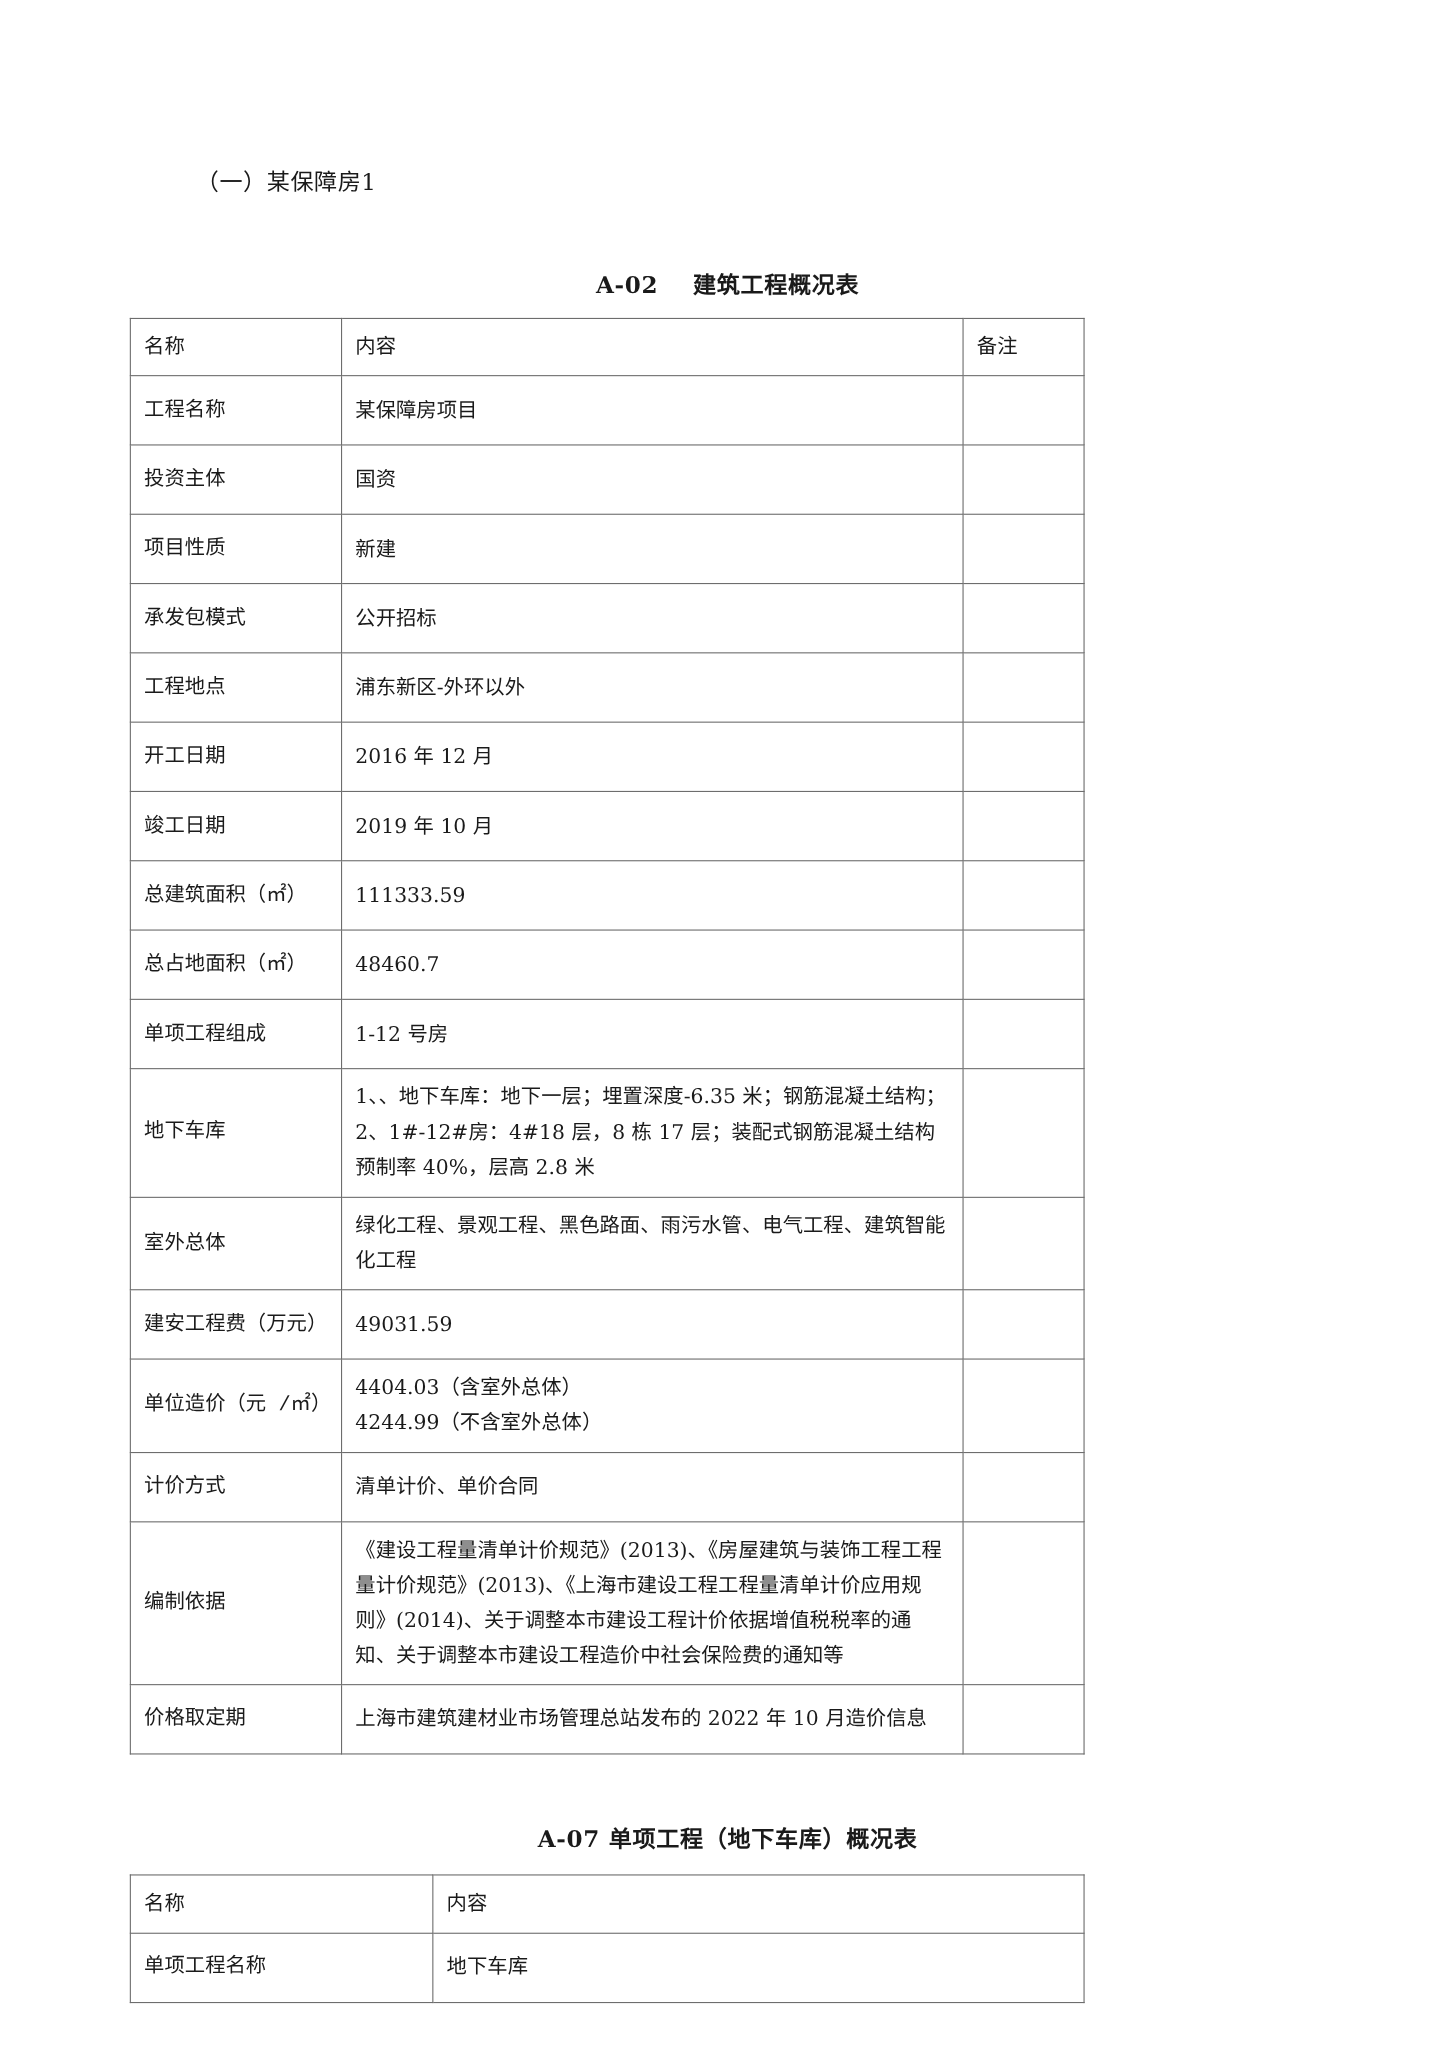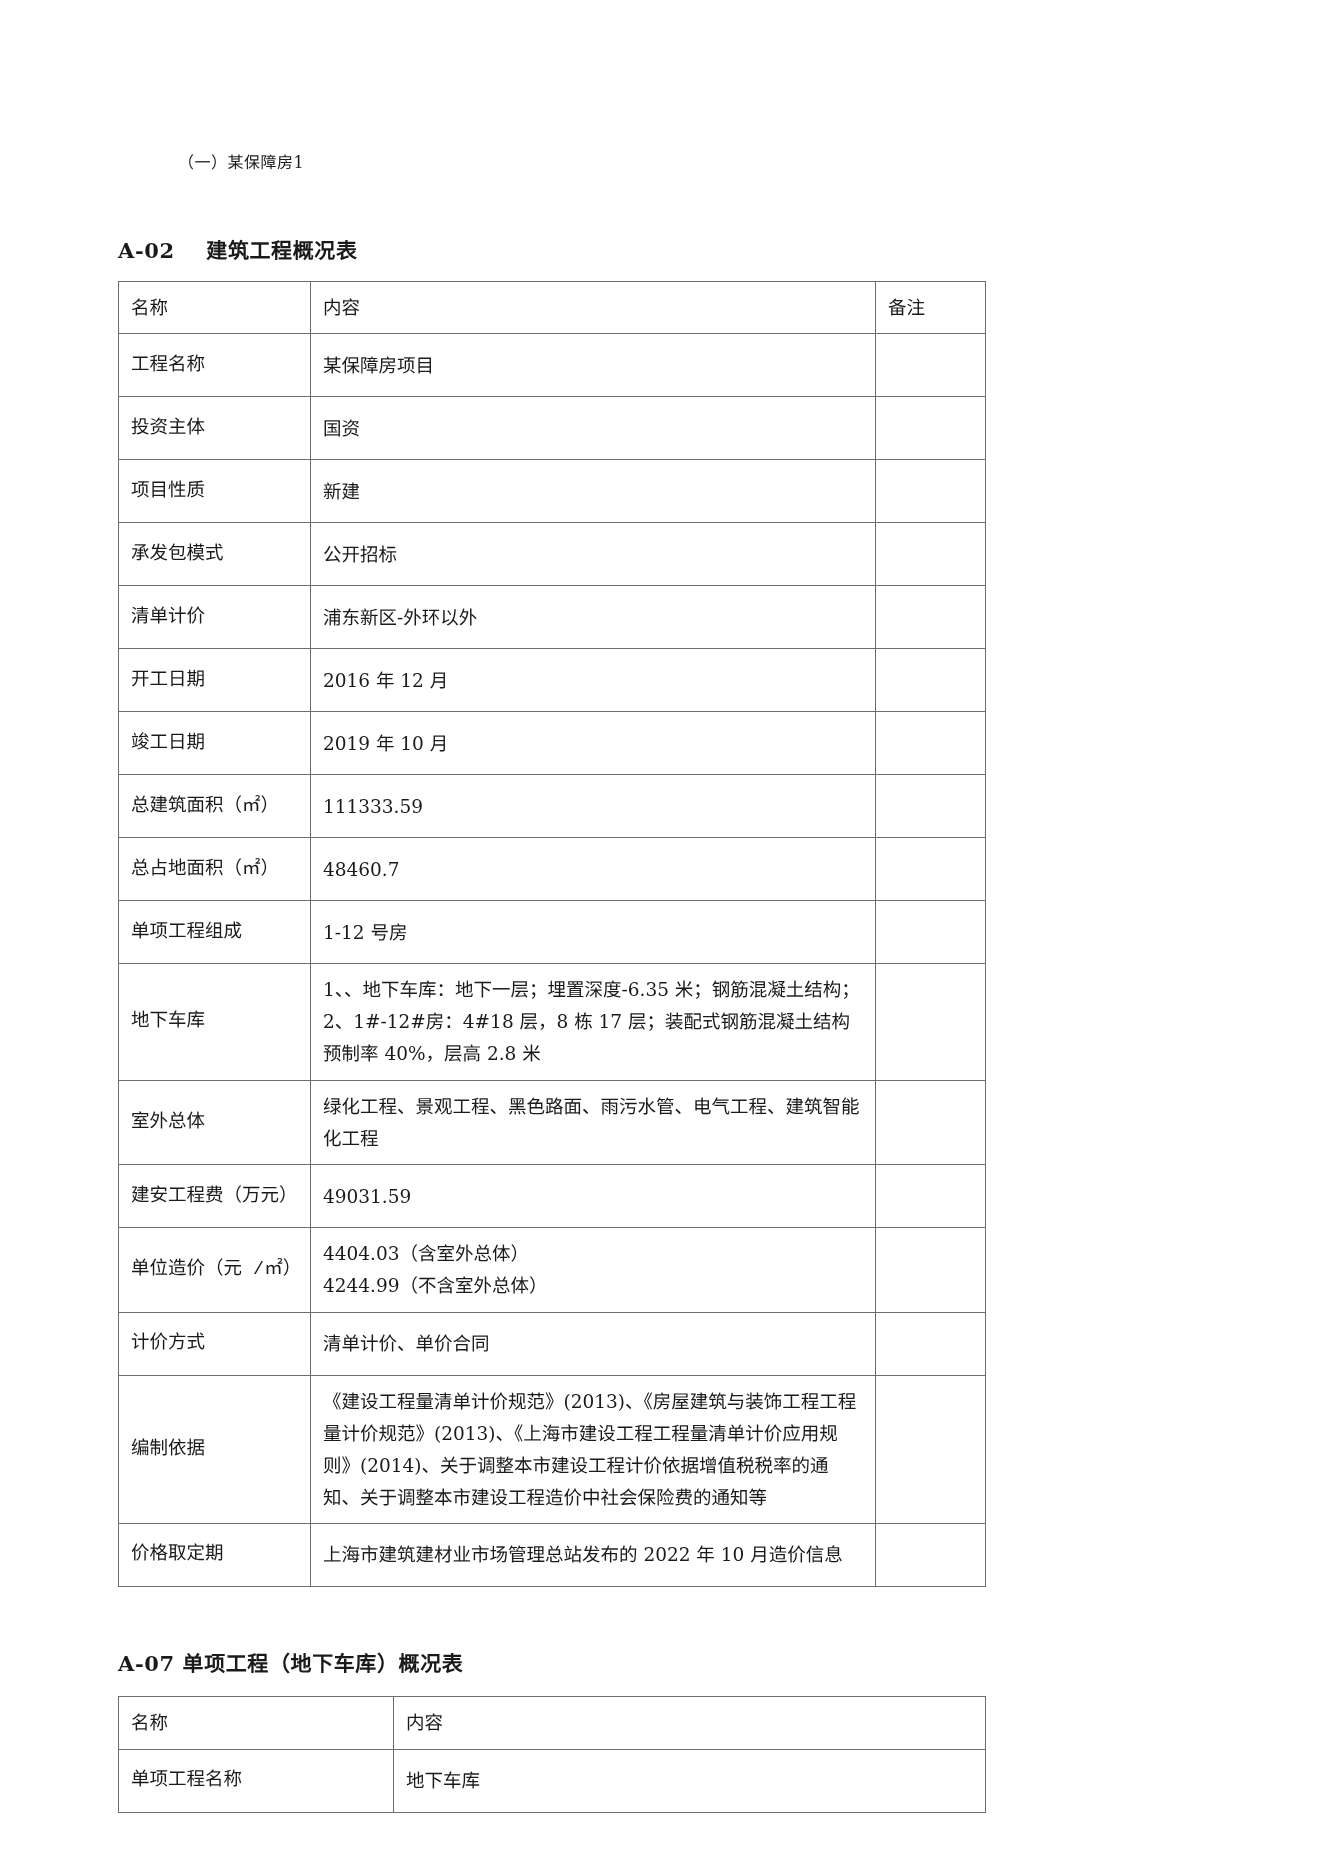--- a/index.html
+++ b/index.html
@@ -16,28 +16,29 @@
     -webkit-font-smoothing: antialiased;
   }
   .page {
     position: relative;
     width: 1323px;
     min-height: 1871px;
     box-sizing: border-box;
     padding: 150px 118px 60px 118px;
   }
   .section-heading {
-    font-size: 16px;
+    font-size: 21px;
     line-height: 1.6;
     letter-spacing: 0.5px;
     margin: 0 0 58px 60px;
     font-weight: 400;
     white-space: pre;
   }
   .table-title {
+    text-align: center;
     font-size: 21px;
     font-weight: bold;
     letter-spacing: 0.6px;
     margin: 0 0 17px 0;
     white-space: pre;
   }
   .table-title.second {
     margin-top: 60px;
     margin-bottom: 19px;
   }
@@ -122,21 +123,21 @@
         <td class="cell-name">项目性质</td>
         <td class="cell-value">新建</td>
         <td class="cell-remark"></td>
       </tr>
       <tr class="r-tall">
         <td class="cell-name">承发包模式</td>
         <td class="cell-value">公开招标</td>
         <td class="cell-remark"></td>
       </tr>
       <tr class="r-tall">
-        <td class="cell-name">清单计价</td>
+        <td class="cell-name">工程地点</td>
         <td class="cell-value">浦东新区-外环以外</td>
         <td class="cell-remark"></td>
       </tr>
       <tr class="r-tall">
         <td class="cell-name">开工日期</td>
         <td class="cell-value">2016 年 12 月</td>
         <td class="cell-remark"></td>
       </tr>
       <tr class="r-tall">
         <td class="cell-name">竣工日期</td>

